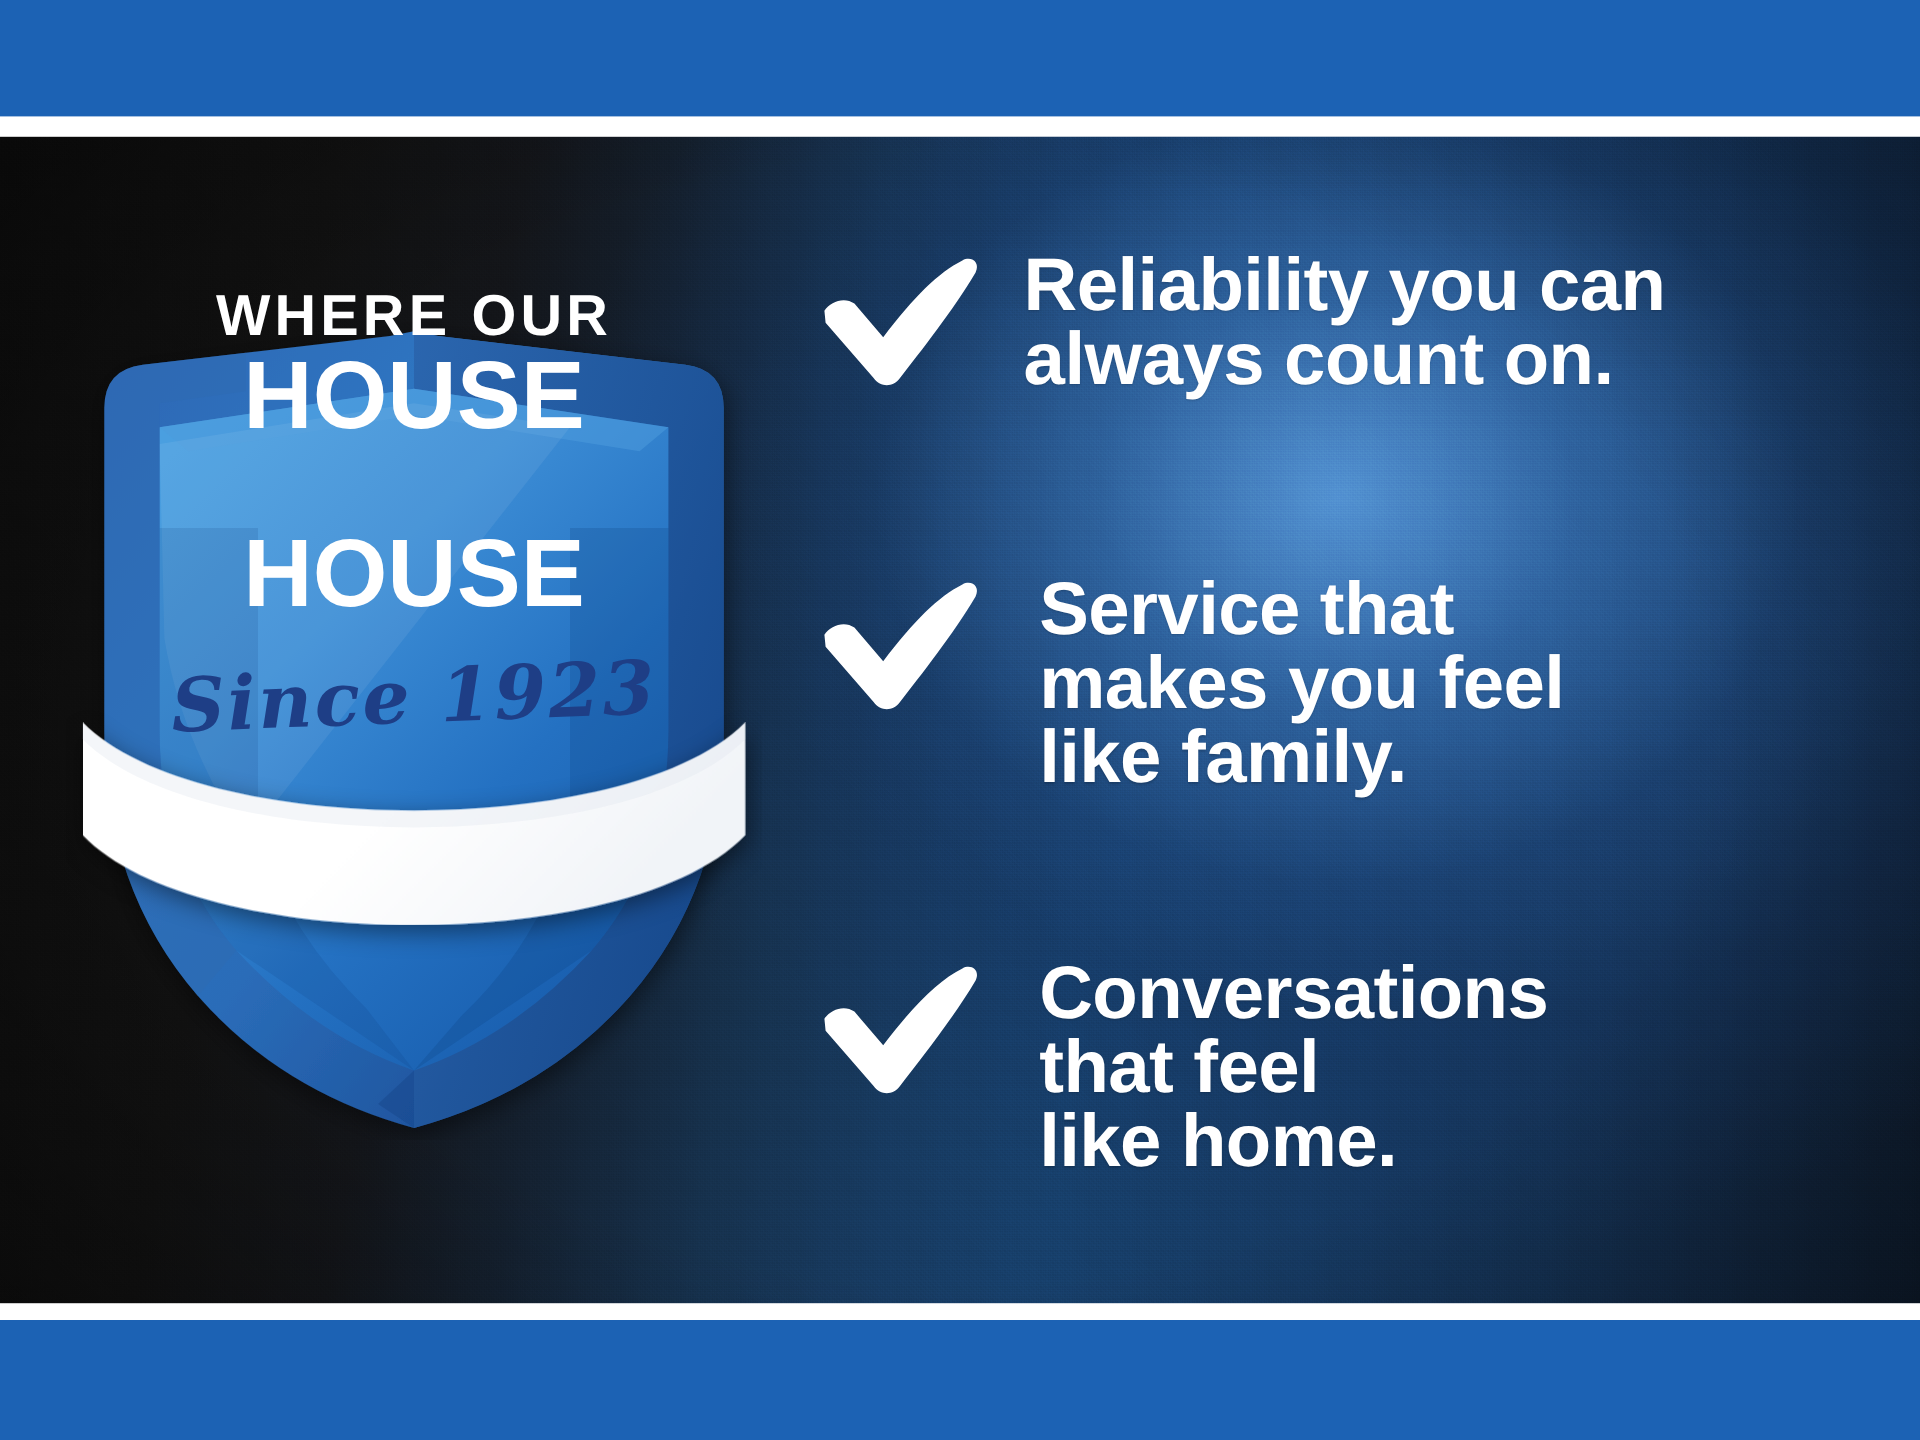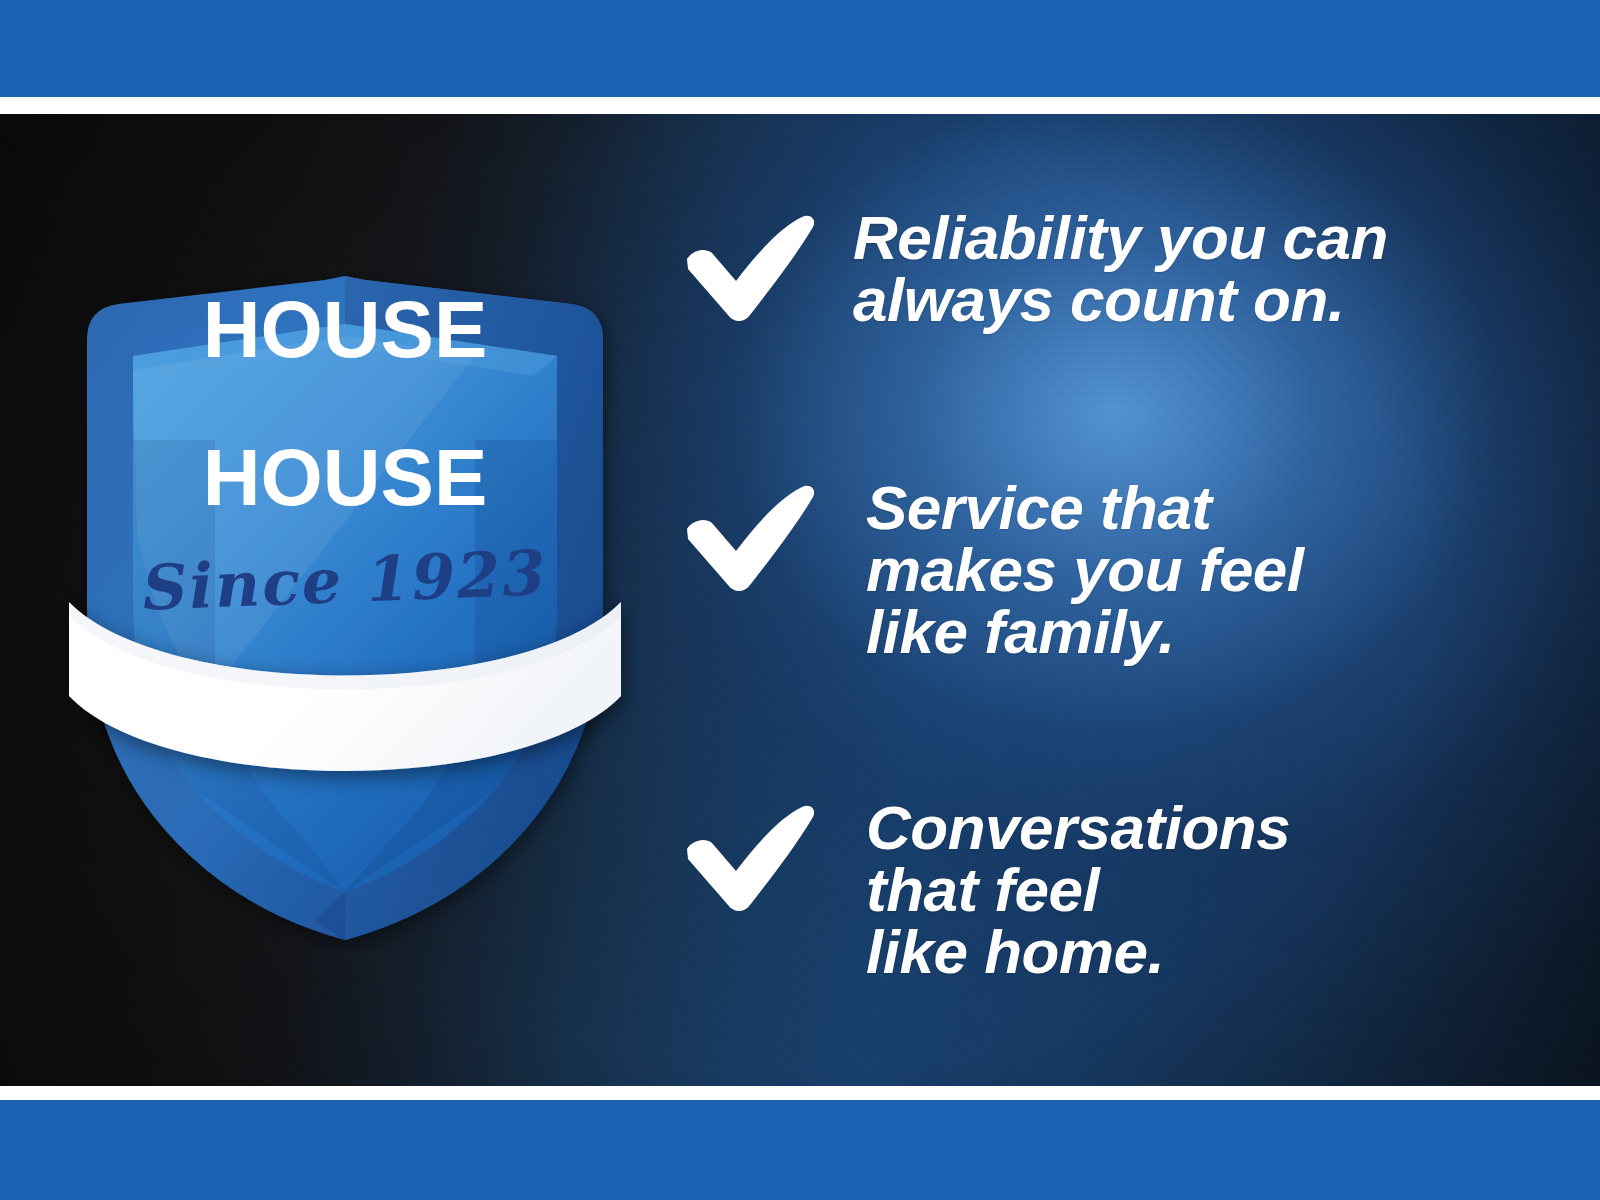--- a/index.html
+++ b/index.html
@@ -59,21 +59,21 @@
   .lt-isyour{top:240px;font-size:52px;letter-spacing:1px;}
   .lt-house2{top:298px;font-size:80px;letter-spacing:0px;}
   .lt-since{
     top:410px;font-size:62px;color:#1e3e86;font-weight:bold;
     font-family:"DejaVu Serif", serif;
     font-style:italic;letter-spacing:2px;
     transform:rotate(-2.2deg);
   }
 
   
-  .bullets{position:absolute;left:670px;top:0;width:930px;height:1200px;font-style:italic;}
+  .bullets{position:absolute;left:670px;top:0;width:930px;height:1200px;}
   .bullet{position:absolute;display:block;}
   .check{position:absolute;left:0;top:0;}
   .btext{
     position:absolute;color:#ffffff;
     font-family:"Liberation Sans", sans-serif;
     font-weight:bold;
     font-size:62px;line-height:62px;
     letter-spacing:-0.5px;
     white-space:pre-line;
     text-shadow:0 1px 2px rgba(0,0,0,.18);
@@ -177,20 +177,21 @@
         <path d="M14,462
                  C110,560 470,560 566,462
                  L566,556
                  C470,656 110,656 14,556 Z" fill="url(#gRibbon)"></path>
       </g>
 
       <path d="M14,462 C110,560 470,560 566,462 L566,476 C470,574 110,574 14,476 Z" fill="#dfe6ef" opacity="0.35"></path>
     </svg>
 
     <div class="logo-text">
+      <div class="lt lt-where">WHERE OUR</div>
       <div class="lt lt-house1">HOUSE</div>
       <div class="lt lt-house2">HOUSE</div>
       <div class="lt lt-since">Since 1923</div>
     </div>
   </div>
 
   <div class="bullets">
 
     <div class="bullet b1">
       <svg class="check" width="150" height="120" viewBox="0 0 150 120">

